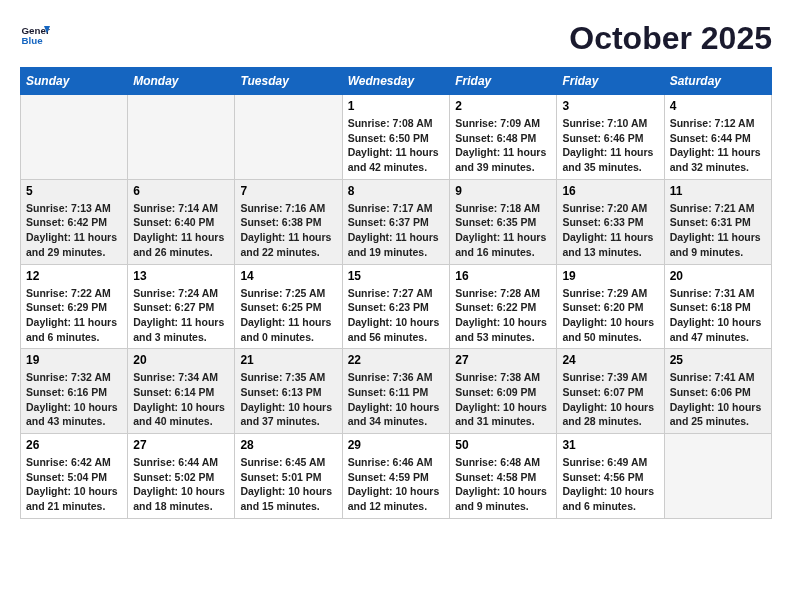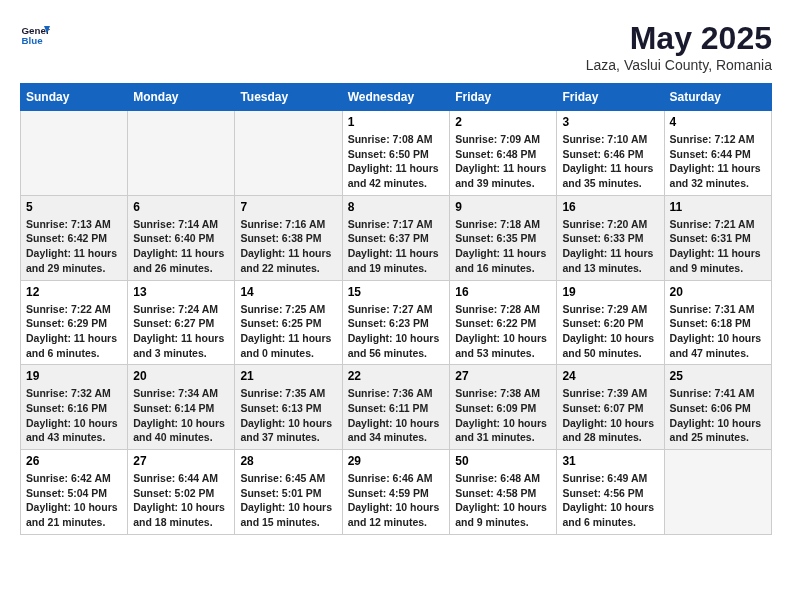--- a/index.html
+++ b/index.html
@@ -43,20 +43,21 @@
       font-size: 10.5px;
     }
     .calendar th {
       background-color: #1565c0;
       color: #fff;
       text-align: left;
       padding: 6px 5px;
       font-size: 12px;
       font-weight: bold;
       border: 1px solid #1565c0;
+      font-style: italic;
     }
     .calendar td {
       vertical-align: top;
       border: 1px solid #ccc;
       padding: 4px 5px;
       width: 108px;
       min-height: 90px;
       background: #fff;
     }
     .calendar td.empty {
@@ -82,22 +83,21 @@
 
 <div class="header-logo">
   <div class="logo">
     <svg class="logo-icon" viewBox="0 0 40 40" xmlns="http://www.w3.org/2000/svg">
       <text x="2" y="18" font-size="13" font-weight="bold" fill="#1a1a2e">General</text>
       <text x="2" y="32" font-size="13" font-weight="bold" fill="#1565c0">Blue</text>
       <polygon points="32,8 40,8 36,18" fill="#1565c0"></polygon>
     </svg>
   </div>
   <div class="title-block">
-    <div class="month-title">May 2025</div>
-    <div class="subtitle">Laza, Vaslui County, Romania</div>
+    <div class="month-title">October 2025</div>
   </div>
 </div>
 
 <table class="calendar">
   <thead>
     <tr>
       <th>Sunday</th>
       <th>Monday</th>
       <th>Tuesday</th>
       <th>Wednesday</th>

